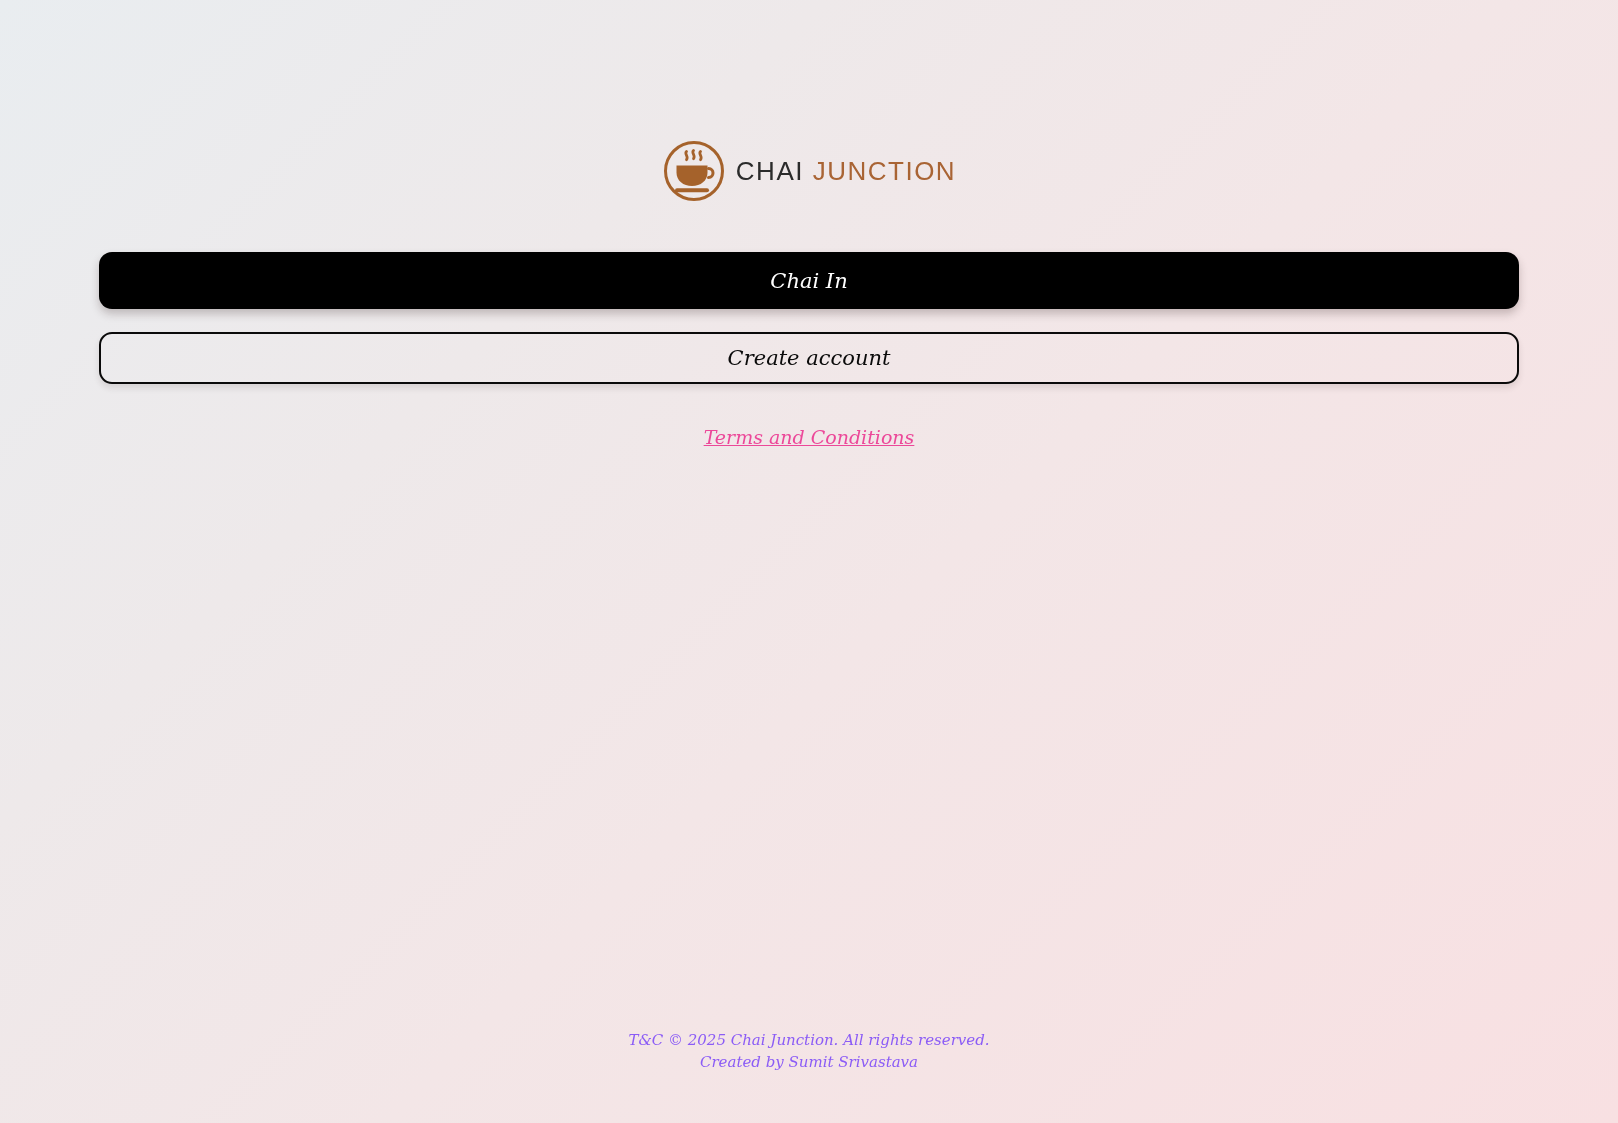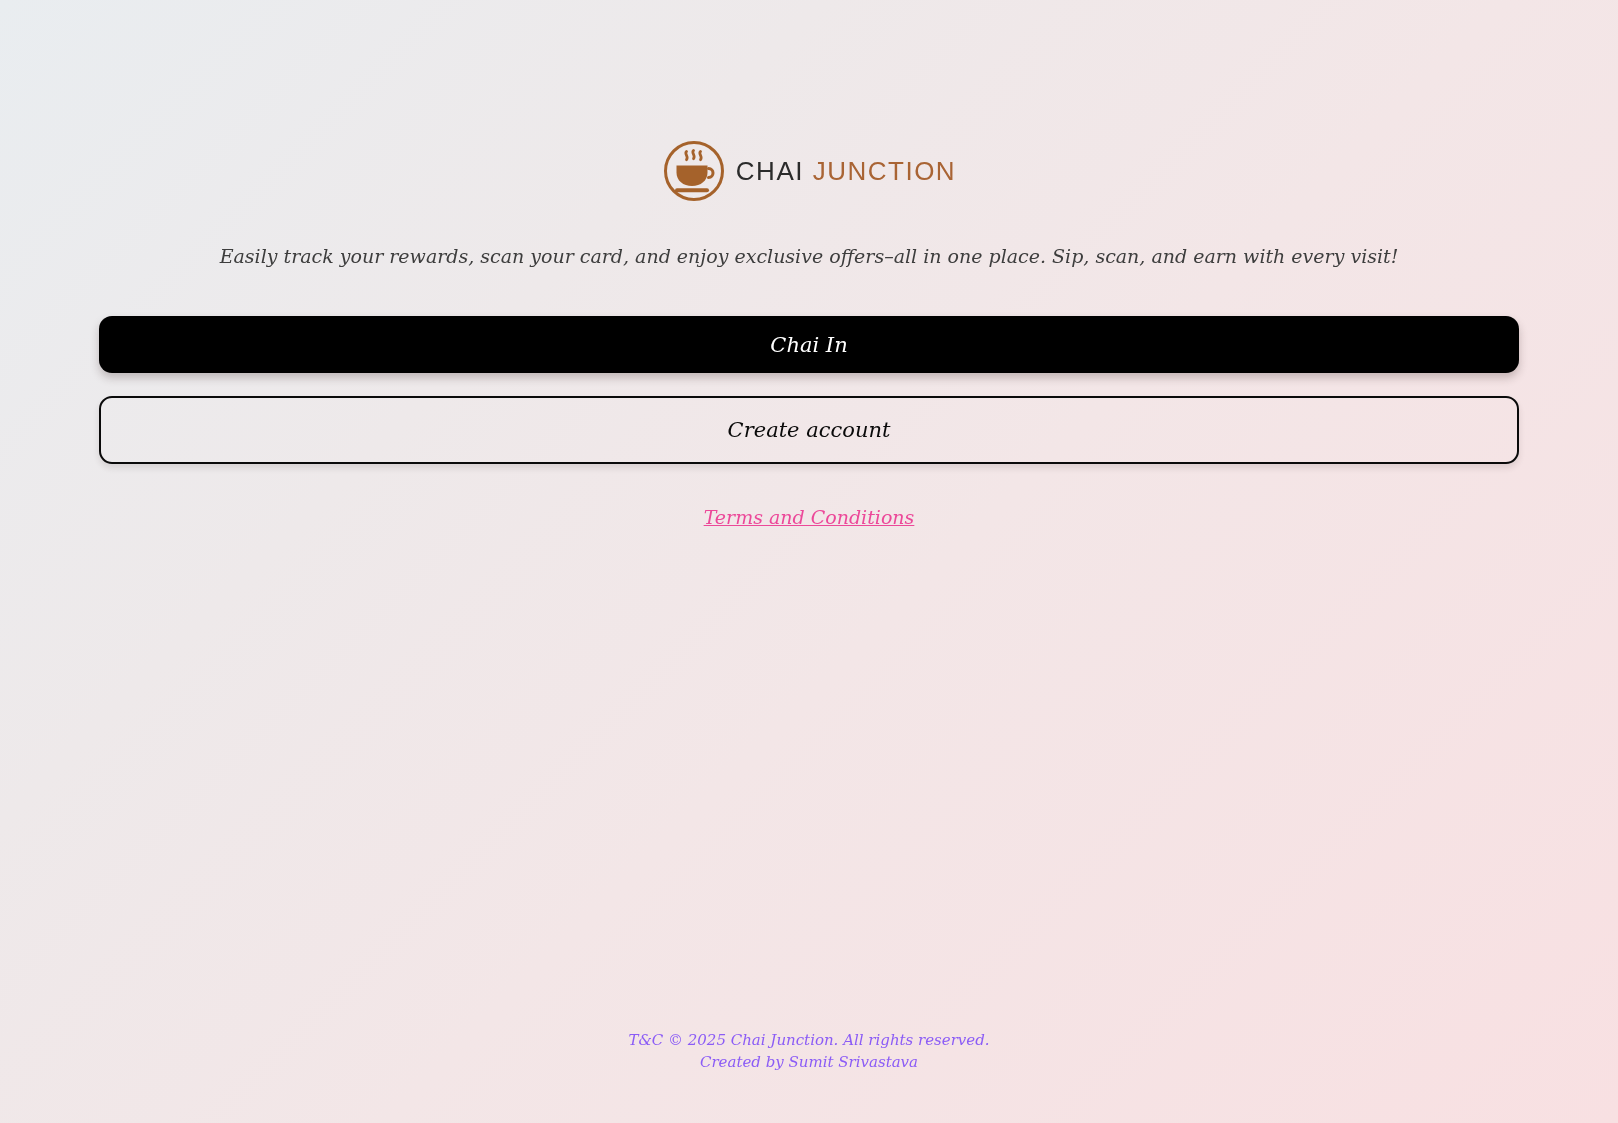--- a/index.html
+++ b/index.html
@@ -70,21 +70,21 @@
     margin-top: 49px;
     height: 57px;
     background: #000000;
     color: #ffffff;
     border: none;
     box-shadow: 0 5px 8px rgba(60, 40, 40, 0.25);
   }
 
   .btn-create {
     margin-top: 23px;
-    height: 68px;
+    height: 52px;
     background: transparent;
     color: #0a0a0a;
     border: 2px solid #0a0a0a;
     box-shadow: 0 4px 6px rgba(60, 40, 40, 0.12);
   }
 
   
   .terms-wrap {
     margin-top: 42px;
     text-align: center;
@@ -128,21 +128,20 @@
 
           <rect x="13" y="49.2" width="34" height="4" rx="2" fill="#a5622b"></rect>
         </svg>
       </span>
       <span class="logo-text">
         <span class="brand-primary">CHAI</span>
         <span class="brand-secondary">JUNCTION</span>
       </span>
     </div>
 
-    <p class="tagline script">Easily track your rewards, scan your card, and enjoy exclusive offers–all in one place. Sip, scan, and earn with every visit!</p>
 
     <button class="btn btn-signin script" type="button">Chai In</button>
 
     <button class="btn btn-create script" type="button">Create account</button>
 
     <div class="terms-wrap">
       <a class="terms-link script" href="#">Terms and Conditions</a>
     </div>
 
   </div>

